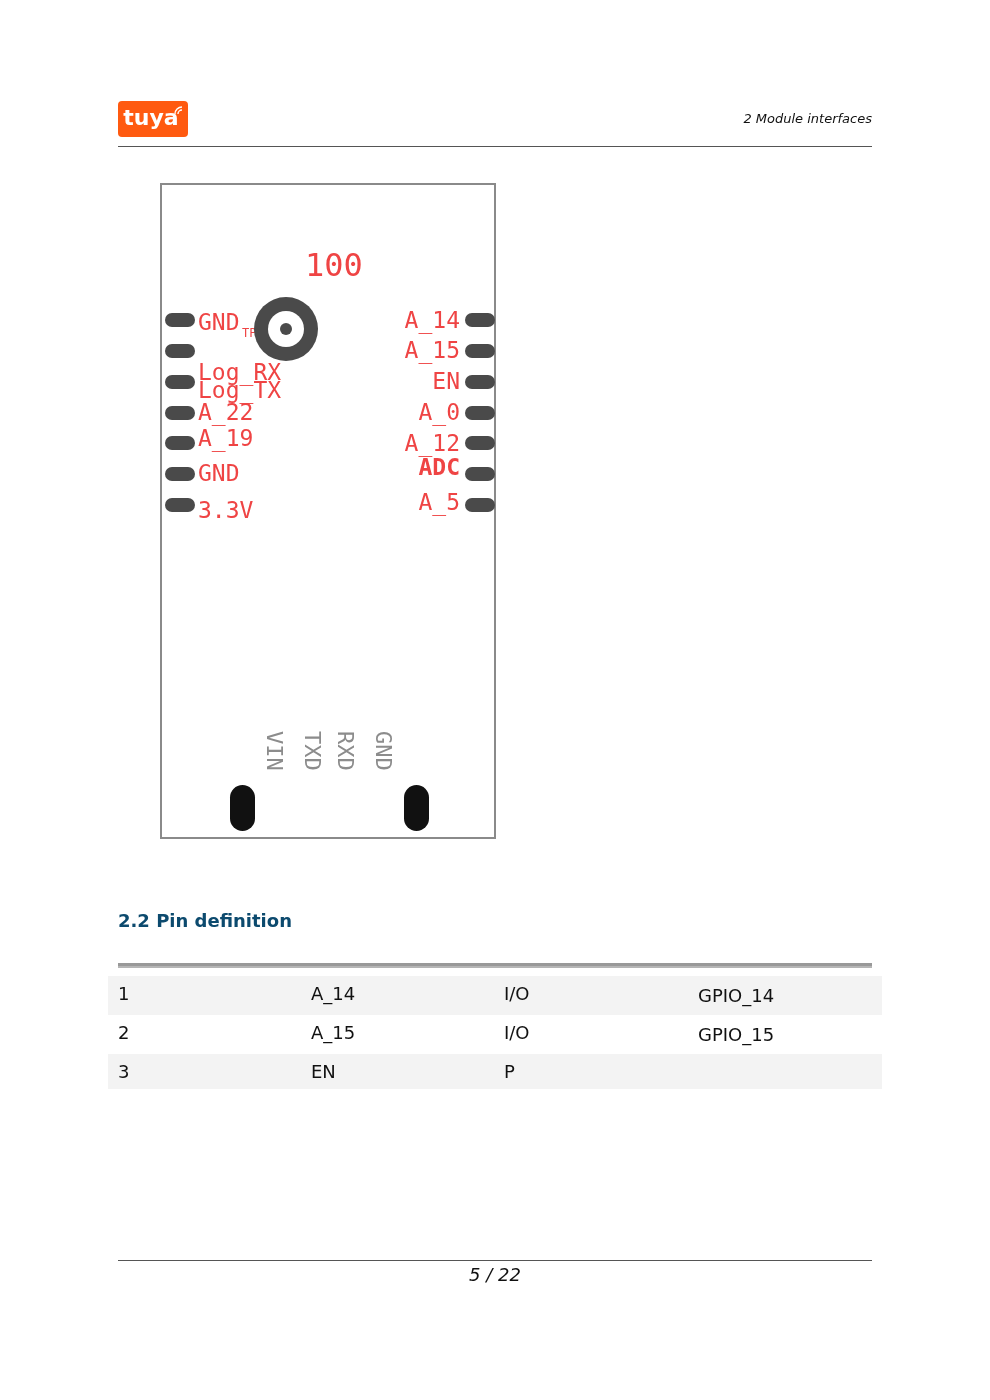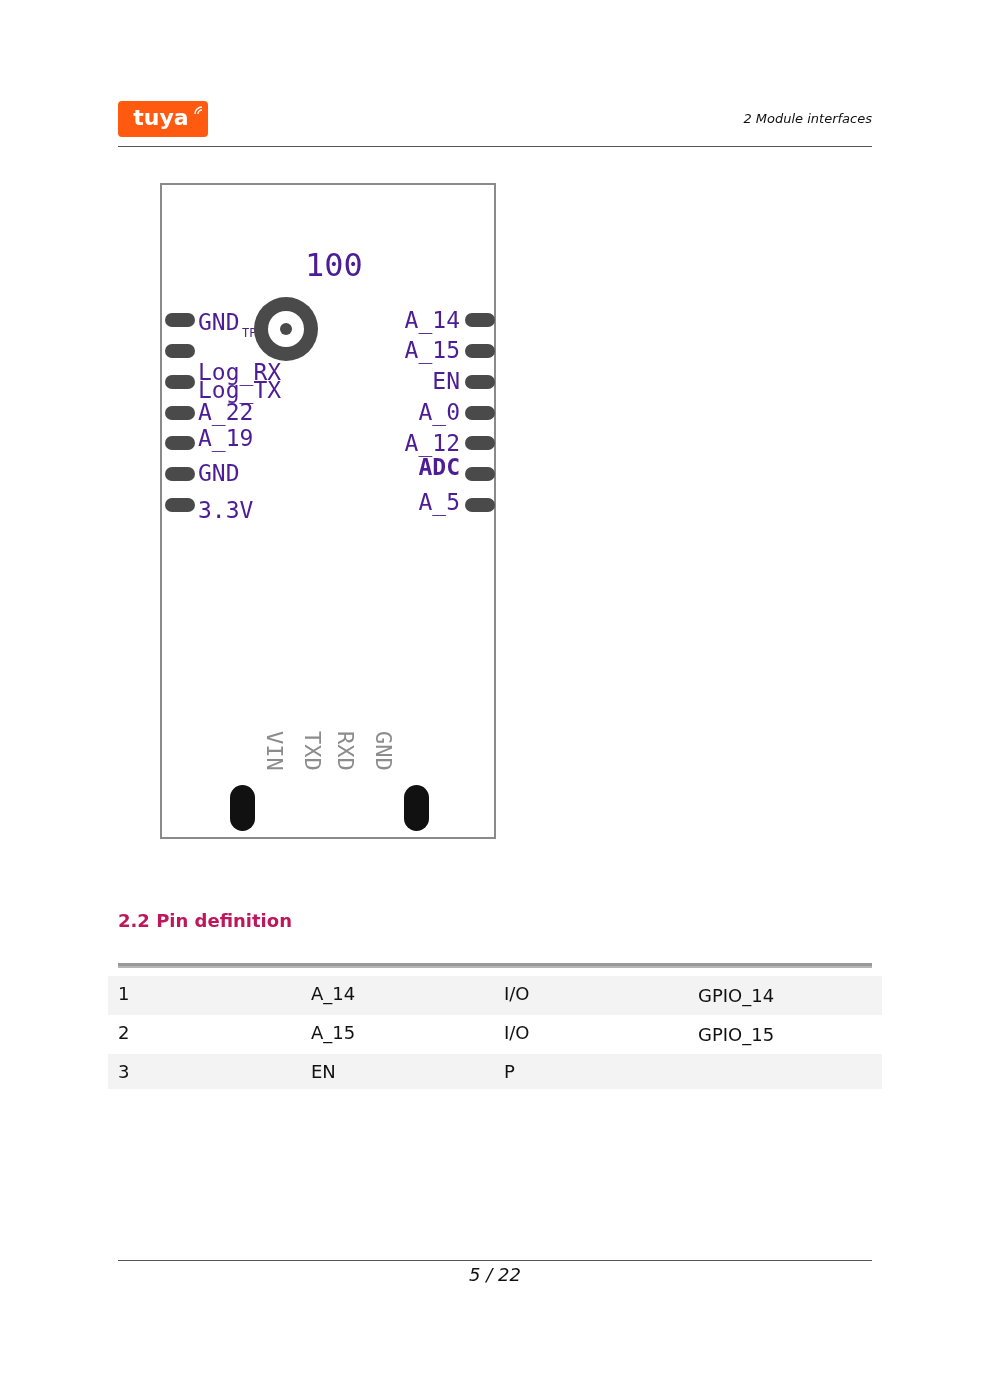--- a/index.html
+++ b/index.html
@@ -2,21 +2,21 @@
 <html><head>
 <meta charset="utf-8">
 <style>
   html, body { margin: 0; padding: 0; }
   body {
     width: 990px; height: 1400px; background: #ffffff; position: relative;
     font-family: "DejaVu Sans", sans-serif; color: #111;
     overflow: hidden;
   }
   .header-logo {
-    position: absolute; left: 118px; top: 101px; width: 90px; height: 36px;
+    position: absolute; left: 118px; top: 101px; width: 70px; height: 36px;
     background: #ff5a10; border-radius: 4px;
     display: flex; align-items: center; justify-content: center;
   }
   .header-logo span {
     color: #fff; font-family: "DejaVu Sans", sans-serif; font-weight: bold;
     font-size: 22px; letter-spacing: 0px; margin-top: -4px; margin-left: -4px;
   }
   .header-logo .wifi {
     position: absolute; right: 6px; top: 4px; width: 10px; height: 10px;
   }
@@ -26,21 +26,21 @@
   }
   .header-rule {
     position: absolute; left: 118px; top: 146px; width: 754px; height: 1px; background: #555;
   }
 
   .figure {
     position: absolute; left: 160px; top: 183px; width: 336px; height: 656px;
     border: 2px solid #8a8a8a; box-sizing: border-box; background: #fff;
   }
   .fig-text {
-    position: absolute; color: #4c1d95; font-family: "DejaVu Sans Mono", monospace;
+    position: absolute; color: #ef4444; font-family: "DejaVu Sans Mono", monospace;
     font-size: 23px; line-height: 1; white-space: nowrap;
   }
   .pad {
     position: absolute; width: 30px; height: 14px; background: #4a4a4a; border-radius: 7px;
   }
   .tp-ring {
     position: absolute; left: 92px; top: 112px; width: 64px; height: 64px; border-radius: 50%;
     background: #4a4a4a;
   }
   .tp-ring::before {
@@ -53,21 +53,21 @@
   }
   .vpin {
     position: absolute; width: 25px; height: 46px; background: #111; border-radius: 13px;
   }
   .vert-text {
     position: absolute; color: #8c8c8c; font-family: "DejaVu Sans Mono", monospace;
     font-size: 22px; transform: rotate(90deg); transform-origin: left top; white-space: nowrap;
   }
 
   .section-title {
-    position: absolute; left: 118px; top: 910px; font-weight: bold; font-size: 18px; color: #be185d;
+    position: absolute; left: 118px; top: 910px; font-weight: bold; font-size: 18px; color: #0c4a6e;
   }
   .table {
     position: absolute; left: 108px; top: 963px; width: 774px;
   }
   .table .top-rule { margin-left: 10px; width: 754px; height: 3px; background: #999; }
   .table .mid-rule { margin-left: 10px; width: 754px; height: 2px; background: #b5b5b5; }
   .row { display: flex; font-size: 18px; color: #111; }
   .row .c { box-sizing: border-box; }
   .row .c1 { width: 203px; padding-left: 10px; }
   .row .c2 { width: 193px; }

